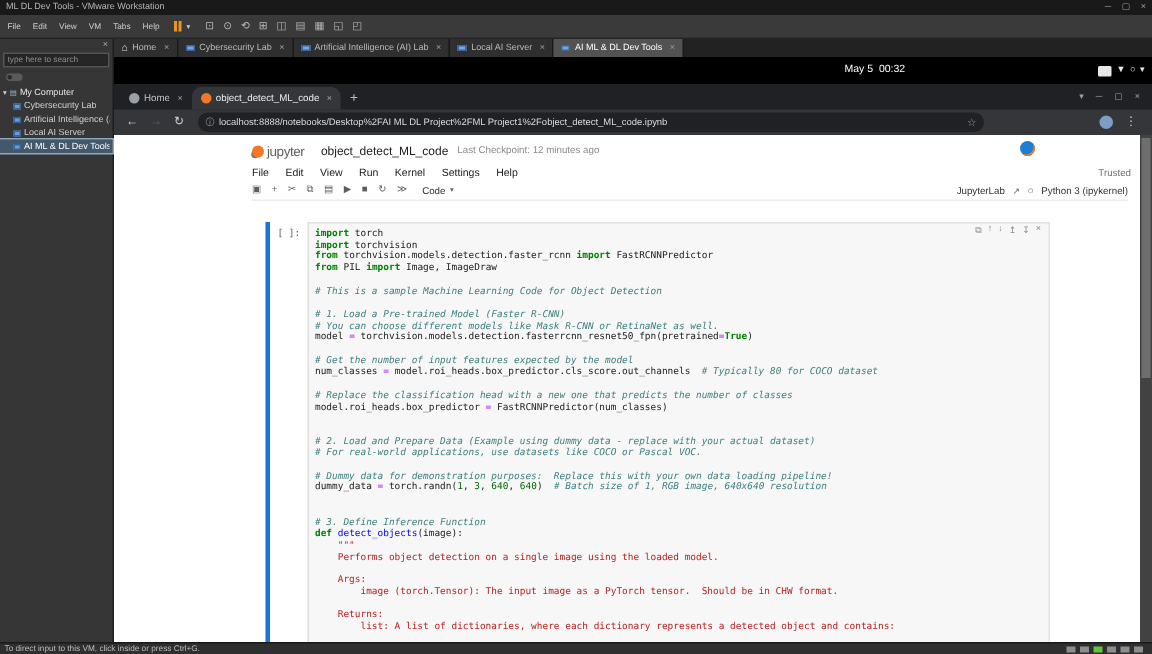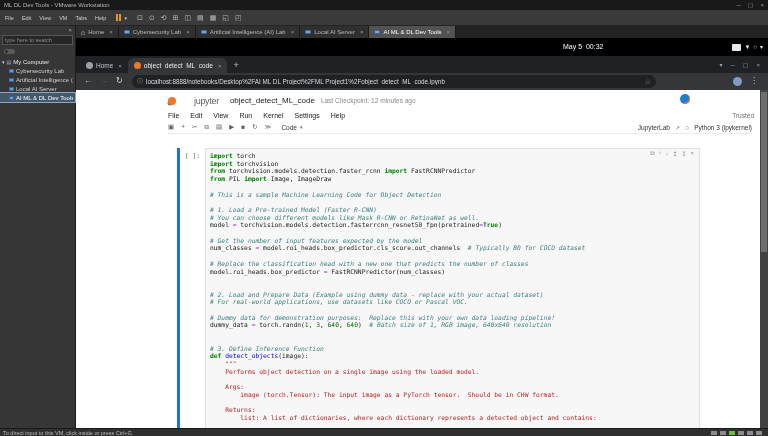--- a/index.html
+++ b/index.html
@@ -78,21 +78,21 @@
     display:flex;align-items:center;padding:0 5px;gap:3px;}
   .site-info{color:#9aa0a6;font-size:6px;}
   .url{color:#dadce0;font-size:6.3px;white-space:nowrap;overflow:hidden;flex:1;}
   .star{color:#9aa0a6;font-size:7px;}
   .avatar{position:absolute;right:26px;top:4px;width:9px;height:9px;border-radius:50%;background:#7e9cc4;}
   .kebab{position:absolute;right:10px;top:3px;color:#d0d3d7;font-size:8px;}
 
   
   .page{position:absolute;top:34px;left:0;width:692px;height:338px;background:#fff;overflow:hidden;}
   .jp-header{position:absolute;top:3px;left:92px;right:20px;height:15px;display:flex;align-items:center;gap:6px;}
-  .jp-logo{display:flex;align-items:center;gap:18px;}
+  .jp-logo{display:flex;align-items:center;gap:2px;}
   .jp-logo-circle{width:8px;height:8px;border-radius:50%;background:#f37726;box-shadow:-2px 2px 0 -1.5px #757575;}
   .jp-logo-text{font-size:9px;color:#5f5f5f;letter-spacing:-0.3px;}
   .jp-title{font-size:8px;color:#212121;margin-left:5px;}
   .jp-checkpoint{font-size:6.5px;color:#8a8a8a;}
   .jp-header-icon{position:absolute;left:512px;top:1px;width:10px;height:10px;border-radius:50%;background:#1d7fd1;
     box-shadow:inset -1px -1px 0 #f37726;}
   .jp-menubar{position:absolute;top:19px;left:92px;right:14px;height:12px;display:flex;align-items:center;}
   .jp-menus{display:flex;gap:11px;}
   .jp-menu-item{font-size:7px;color:#212121;}
   .jp-trusted{margin-left:auto;font-size:6.5px;color:#707070;}

